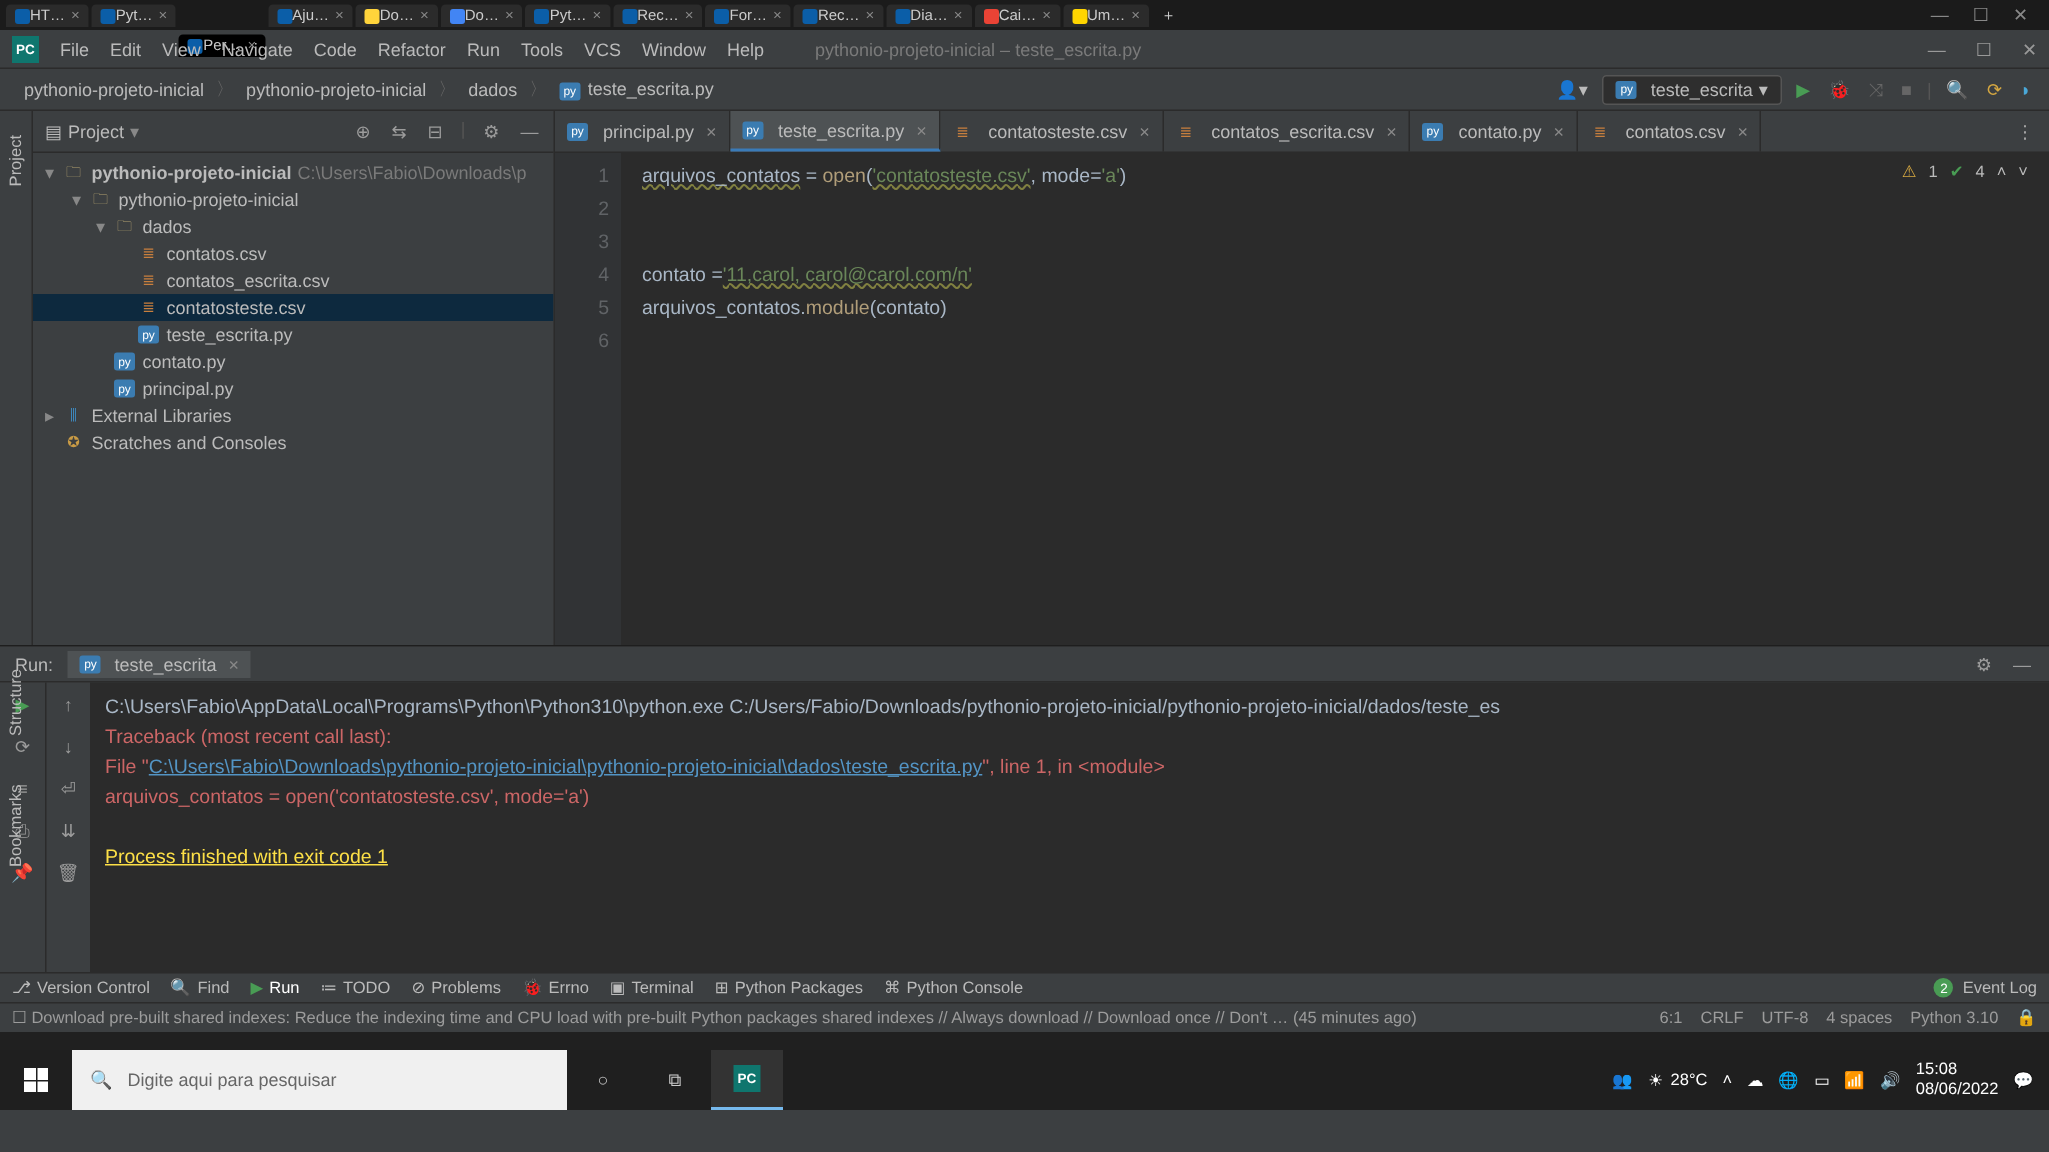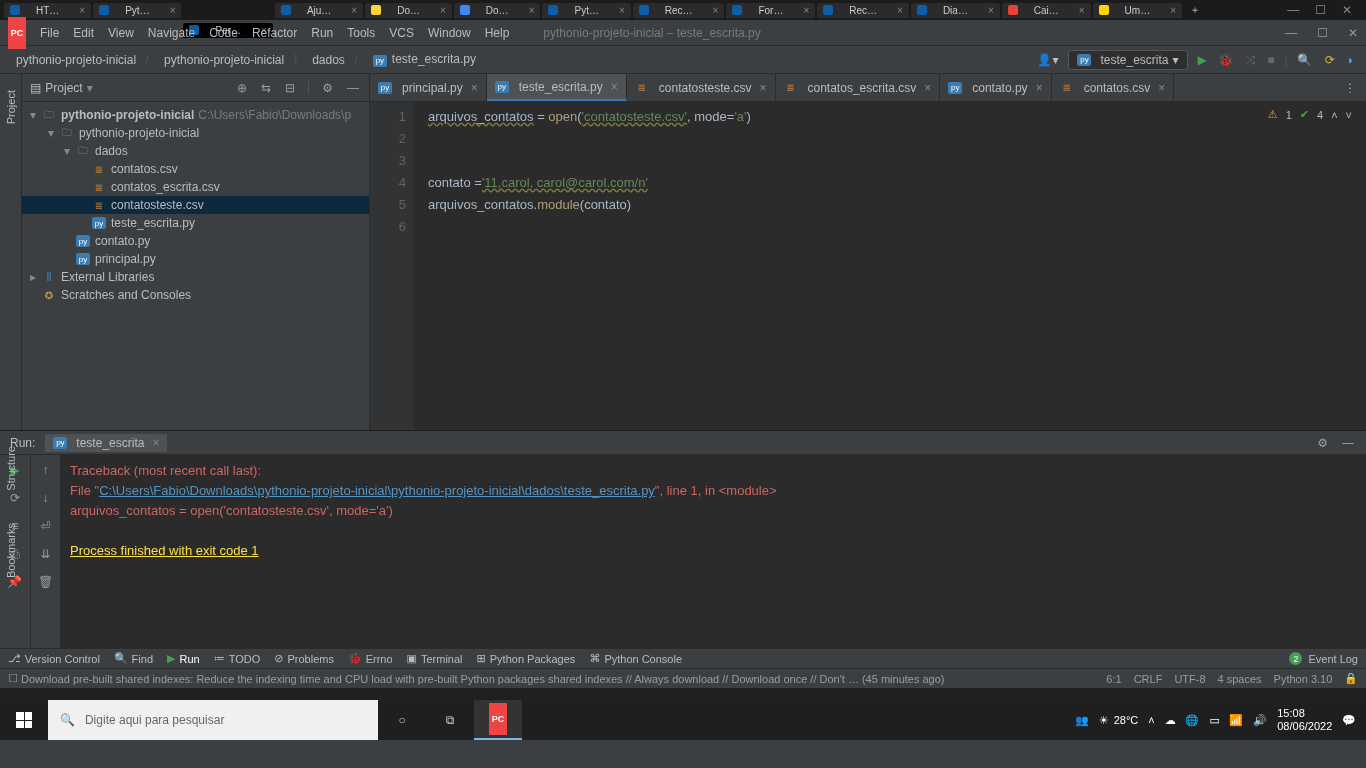--- a/index.html
+++ b/index.html
@@ -1,26 +1,26 @@
 <!DOCTYPE html>
 <html><head>
 <meta charset="utf-8">
 <style>
 * { margin: 0; padding: 0; box-sizing: border-box; font-family: "Segoe UI", Arial, sans-serif; }
 body { background: #3c3f41; color: #bbb; font-size: 12px; overflow: hidden; width: 1366px; height: 768px; }
 
 .browser-tabs { height: 20px; background: #1b1b1b; display: flex; align-items: center; padding: 0 4px; gap: 2px; }
-.browser-tab { display: flex; align-items: flex-start; gap: 16px; padding: 2px 6px; font-size: 10px; color: #ccc; background: #2b2b2b; border-radius: 3px 3px 0 0; cursor: pointer; }
+.browser-tab { display: flex; align-items: flex-end; gap: 0; padding: 2px 6px; font-size: 10px; color: #ccc; background: #2b2b2b; border-radius: 3px 3px 0 0; cursor: pointer; }
 .browser-tab.active { background: #000000; margin-top: 40px; }
 .browser-tab .favicon { width: 10px; height: 10px; background: #0b5ea8; border-radius: 2px; display: inline-block; }
 .browser-tab .close { color: #888; margin-left: 4px; }
 .window-controls { margin-left: auto; display: flex; gap: 16px; padding-right: 10px; color: #888; }
 
 .app-titlebar { height: 26px; background: #3c3f41; border-bottom: 1px solid #2b2b2b; display: flex; align-items: center; padding: 0 8px; gap: 14px; }
-.app-icon { width: 18px; height: 32px; background: #ef4444; color: #fff; display: flex; align-items: center; justify-content: center; font-size: 9px; font-weight: bold; }
+.app-icon { width: 18px; height: 18px; background: #0f766e; color: #fff; display: flex; align-items: center; justify-content: center; font-size: 9px; font-weight: bold; }
 .menu-item { color: #bbb; cursor: pointer; }
 .app-title { color: #7a7a7a; margin-left: 20px; }
 .title-win-controls { margin-left: auto; display: flex; gap: 20px; color: #999; }
 
 .nav-bar { height: 28px; background: #3c3f41; border-bottom: 1px solid #2b2b2b; display: flex; align-items: center; padding: 0 10px; }
 .breadcrumb { display: flex; align-items: center; gap: 2px; font-size: 12px; }
 .crumb { padding: 2px 6px; color: #bbb; cursor: pointer; }
 .crumb-sep { color: #666; }
 .nav-right { margin-left: auto; display: flex; align-items: center; gap: 8px; }
 .run-config { background: #2e2e2e; border: 1px solid #555; padding: 2px 8px; border-radius: 3px; display: flex; align-items: center; gap: 4px; }
@@ -406,20 +406,21 @@
       <span class="icon-btn">📌</span>
     </div>
     <div class="run-toolbar2">
       <span class="icon-btn">↑</span>
       <span class="icon-btn">↓</span>
       <span class="icon-btn">⏎</span>
       <span class="icon-btn">⇊</span>
       <span class="icon-btn">🗑</span>
     </div>
     <div class="console">
+      <div class="con-cmd">C:\Users\Fabio\AppData\Local\Programs\Python\Python310\python.exe C:/Users/Fabio/Downloads/pythonio-projeto-inicial/pythonio-projeto-inicial/dados/teste_es</div>
       <div class="con-err">Traceback (most recent call last):</div>
       <div><span class="con-err">  File "</span><span class="con-link">C:\Users\Fabio\Downloads\pythonio-projeto-inicial\pythonio-projeto-inicial\dados\teste_escrita.py</span><span class="con-err">", line 1, in &lt;module&gt;</span></div>
       <div class="con-err">    arquivos_contatos = open('contatosteste.csv', mode='a')</div>
       <div>&nbsp;</div>
       <div class="con-normal">Process finished with exit code 1</div>
     </div>
   </div>
 </div>
 
 <div class="bottom-strip">

